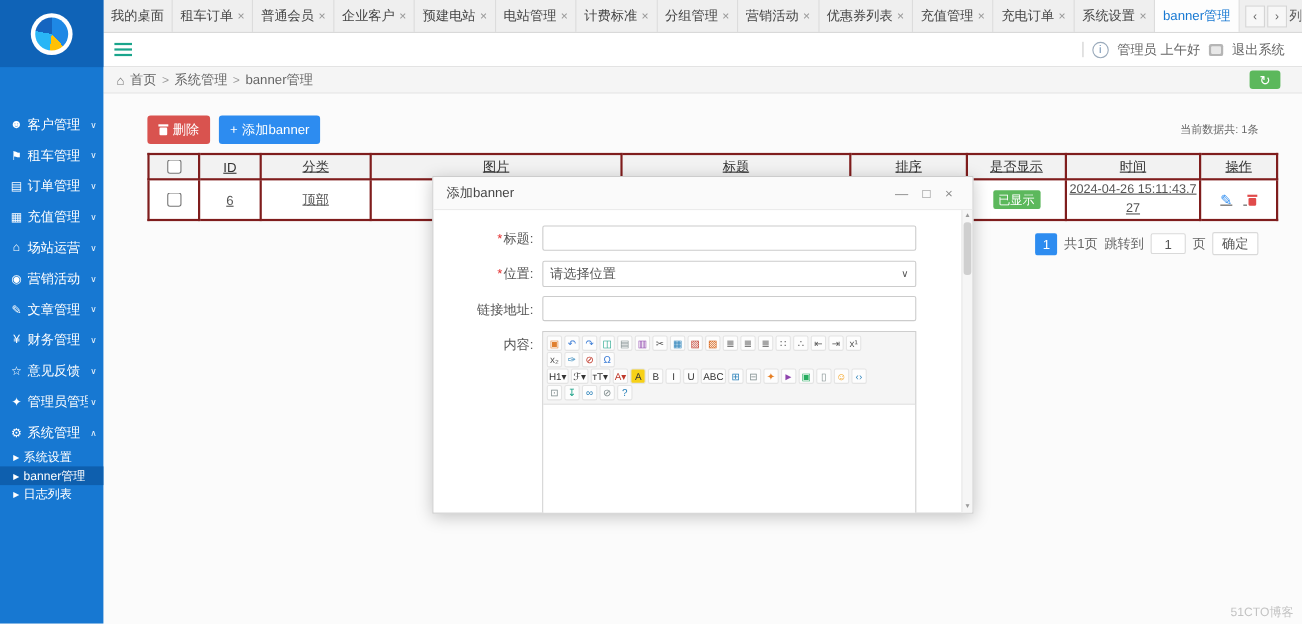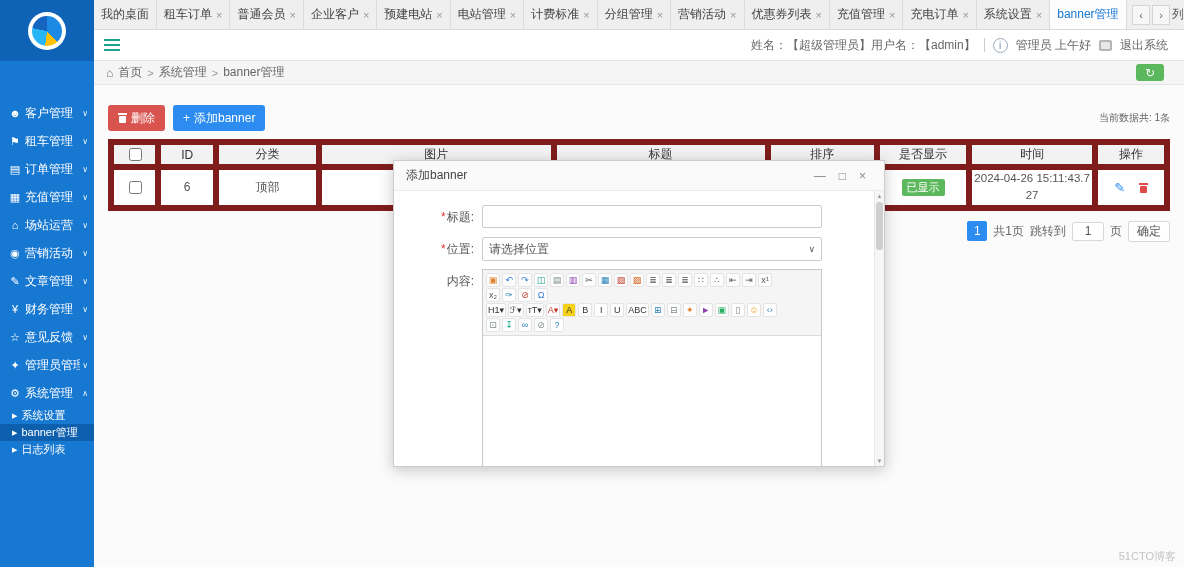--- a/index.html
+++ b/index.html
@@ -44,48 +44,48 @@
   .circle-i { width:15px; height:15px; border-radius:50%; border:1px solid #9aaabb; color:#6a8cb0; font-size:10px; display:flex; align-items:center; justify-content:center; cursor:pointer; }
   .mini-ic { width:13px; height:11px; background:#b5b5b5; border-radius:2px; position:relative; cursor:pointer; }
   .mini-ic::after { content:""; position:absolute; left:2px; right:2px; top:2px; bottom:2px; background:#e8e8e8; border-radius:1px; }
   .logout { cursor:pointer; }
   
   .breadcrumb { height:24px; background:#f5f5f5; border-bottom:1px solid #e6e6e6; display:flex; align-items:center; font-size:12px; color:#666; padding:0 12px; gap:5px; }
   .home-ic { font-size:12px; color:#777; }
   .crumb-sep { color:#999; font-size:11px; }
   .refresh-btn { margin-left:auto; margin-right:8px; width:28px; height:17px; background:#5cb85c; color:#fff; border-radius:3px; display:flex; align-items:center; justify-content:center; font-size:12px; cursor:pointer; }
   
-  .content { padding:20px 14px 0; }
+  .content { padding:20px 40px 0; }
   .toolbar { display:flex; align-items:center; margin-bottom:8px; }
   .btn { height:26px; border:none; border-radius:3px; color:#fff; font-size:12px; display:inline-flex; align-items:center; gap:4px; padding:0 10px; cursor:pointer; font-family:inherit; }
   .btn-danger { background:#d9534f; margin-right:8px; }
   .btn-primary { background:#2d8cf0; }
   .count { margin-left:auto; font-size:10px; color:#666; }
   .grid { width:100%; border-collapse:collapse; background:#fff; font-size:12px; color:#555; table-layout:fixed; }
-  .grid th, .grid td { border:6px solid #7f1d1d; text-align:center; padding:0; overflow:hidden; }
+  .grid th, .grid td { border:2px solid #7f1d1d; text-align:center; padding:0; overflow:hidden;text-decoration:underline; }
   .grid th { background:#f2f2f2; height:23px; font-weight:normal; color:#333; }
   .grid td { height:37px; }
   .badge { display:inline-block; background:#5cb85c; color:#fff; font-size:11px; padding:1px 5px; border-radius:2px; }
   .time-cell { font-size:11.5px; line-height:1.5; padding:2px 6px; word-break:break-all;margin-top:21px; }
   .ops span { cursor:pointer; vertical-align:middle; }
   .op-edit { color:#2d8cf0; font-size:13px; margin-right:10px; }
   .op-del { color:#e04b4b; display:inline-block; }
   .icon-trash { position:relative; display:inline-block; width:9px; height:10px; }
   .icon-trash::before { content:""; position:absolute; left:1px; right:1px; top:3px; bottom:0; background:currentColor; border-radius:1px; }
   .icon-trash::after { content:""; position:absolute; left:0; right:0; top:0; height:2px; background:currentColor; }
   .pagination { display:flex; align-items:center; justify-content:flex-end; gap:6px; margin-top:10px; font-size:12px; color:#666; }
   .page-cur { min-width:20px; height:20px; background:#2d8cf0; color:#fff; display:flex; align-items:center; justify-content:center; border-radius:2px; cursor:pointer; }
   .jump { width:32px; height:19px; border:1px solid #d9d9d9; text-align:center; font-size:12px; color:#555; border-radius:2px; font-family:inherit; }
   .confirm { height:21px; padding:0 8px; border:1px solid #d9d9d9; background:#fff; font-size:12px; color:#555; border-radius:2px; cursor:pointer; font-family:inherit; }
   
   .modal { position:absolute; left:393px; top:160px; width:492px; height:307px; background:#fff; border:1px solid #ccc; box-shadow:0 3px 14px rgba(0,0,0,.22); z-index:20; overflow:hidden; }
   .modal-title { height:30px; background:#fafafa; border-bottom:1px solid #ebebeb; display:flex; align-items:center; padding:0 12px; font-size:12px; color:#444; }
   .mcs { margin-left:auto; display:flex; gap:13px; margin-right:6px; }
   .mc { color:#888; cursor:pointer; font-size:12px; line-height:1; }
-  .modal-body { padding:14px 0 0; height:276px; overflow:hidden; }
+  .modal-body { padding:14px 11px 0; height:276px; overflow:hidden; }
   .frow { display:flex; align-items:flex-start; margin-bottom:8px; }
   .frow label { width:80px; text-align:right; font-size:12px; color:#555; margin-right:8px; line-height:24px; flex-shrink:0; }
   .req { color:#e33333; margin-right:1px; }
   .txt { height:23px; border:1px solid #ccc; border-radius:2px; font-size:12px; padding:0 5px; color:#333; font-family:inherit; }
   .w-full { width:340px; }
   .w-short { width:120px; }
   .file-btn { height:24px; background:#2d8cf0; color:#fff; border:none; border-radius:2px; font-size:12px; margin-left:6px; display:inline-flex; align-items:center; gap:4px; padding:0 10px; cursor:pointer; font-family:inherit; }
   .select { width:340px; height:24px; border:1px solid #ccc; border-radius:2px; font-size:12px; color:#555; display:flex; align-items:center; justify-content:space-between; padding:0 6px; cursor:pointer; background:#fff; }
   .sel-caret { font-size:9px; color:#555; }
   .editor { width:340px; border:1px solid #c9c9c9; }
@@ -246,21 +246,20 @@
       <div class="tab-controls">
         <span class="tab-arrow">‹</span>
         <span class="tab-arrow">›</span>
         <span class="tab-more">列</span>
       </div>
     </div>
 
     <div class="header">
       <span class="burger"></span>
       <div class="header-right">
-        <span>姓名：【超级管理员】用户名：【admin】</span>
         <span class="vdiv"></span>
         <span class="circle-i">i</span>
         <span>管理员 上午好</span>
         <span class="mini-ic"></span>
         <span class="logout">退出系统</span>
       </div>
     </div>
 
     <div class="breadcrumb">
       <span class="home-ic">⌂</span>
@@ -355,20 +354,24 @@
       <div class="frow">
         <label><span class="req">*</span><span>标题:</span></label>
         <input class="txt w-full" style="">
       </div>
       <div class="frow">
         <label><span class="req">*</span><span>位置:</span></label>
         <div class="select">
           <span>请选择位置</span>
           <span class="sel-caret">∨</span>
         </div>
+      </div>
+      <div class="frow">
+        <label><span>链接地址:</span></label>
+        <input class="txt w-full" style="">
       </div>
       <div class="frow">
         <label><span>内容:</span></label>
         <div class="editor">
           <div class="ed-toolbar" id="edToolbar">
               <div class="ed-row">
                 <span class="ed-ic" style="color: rgb(224, 128, 48);">▣</span>
                 <span class="ed-ic" style="color: rgb(58, 123, 213);">↶</span>
                 <span class="ed-ic" style="color: rgb(58, 123, 213);">↷</span>
                 <span class="ed-ic" style="color: rgb(22, 160, 133);">◫</span>

